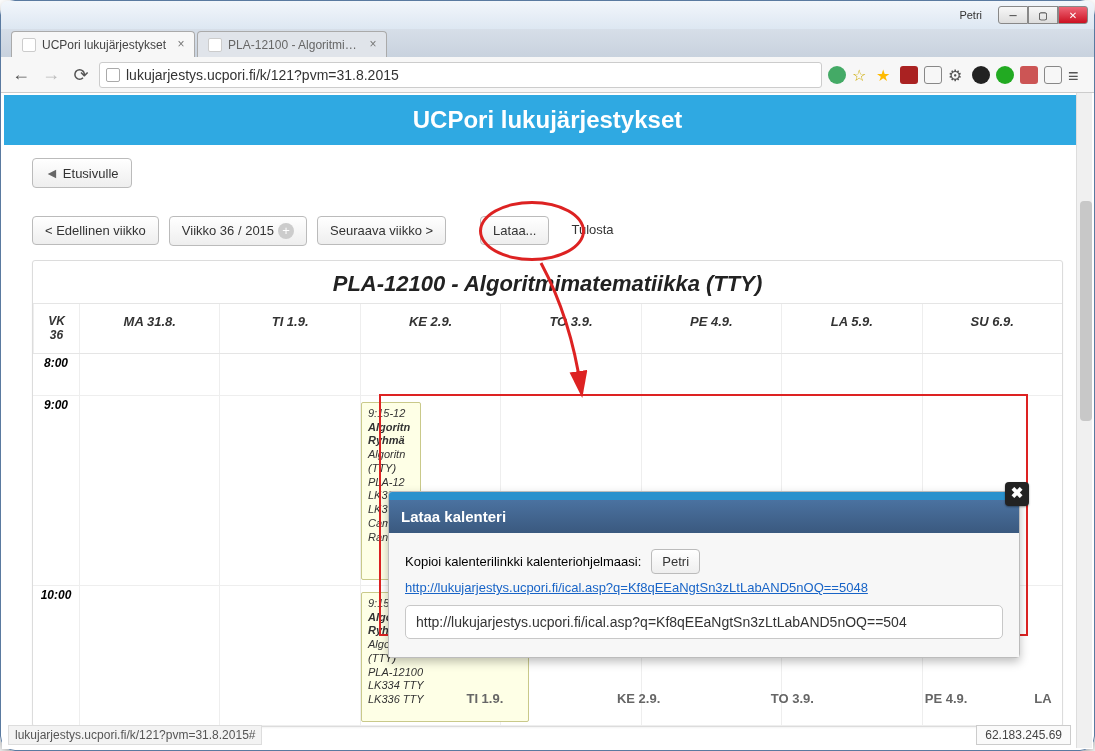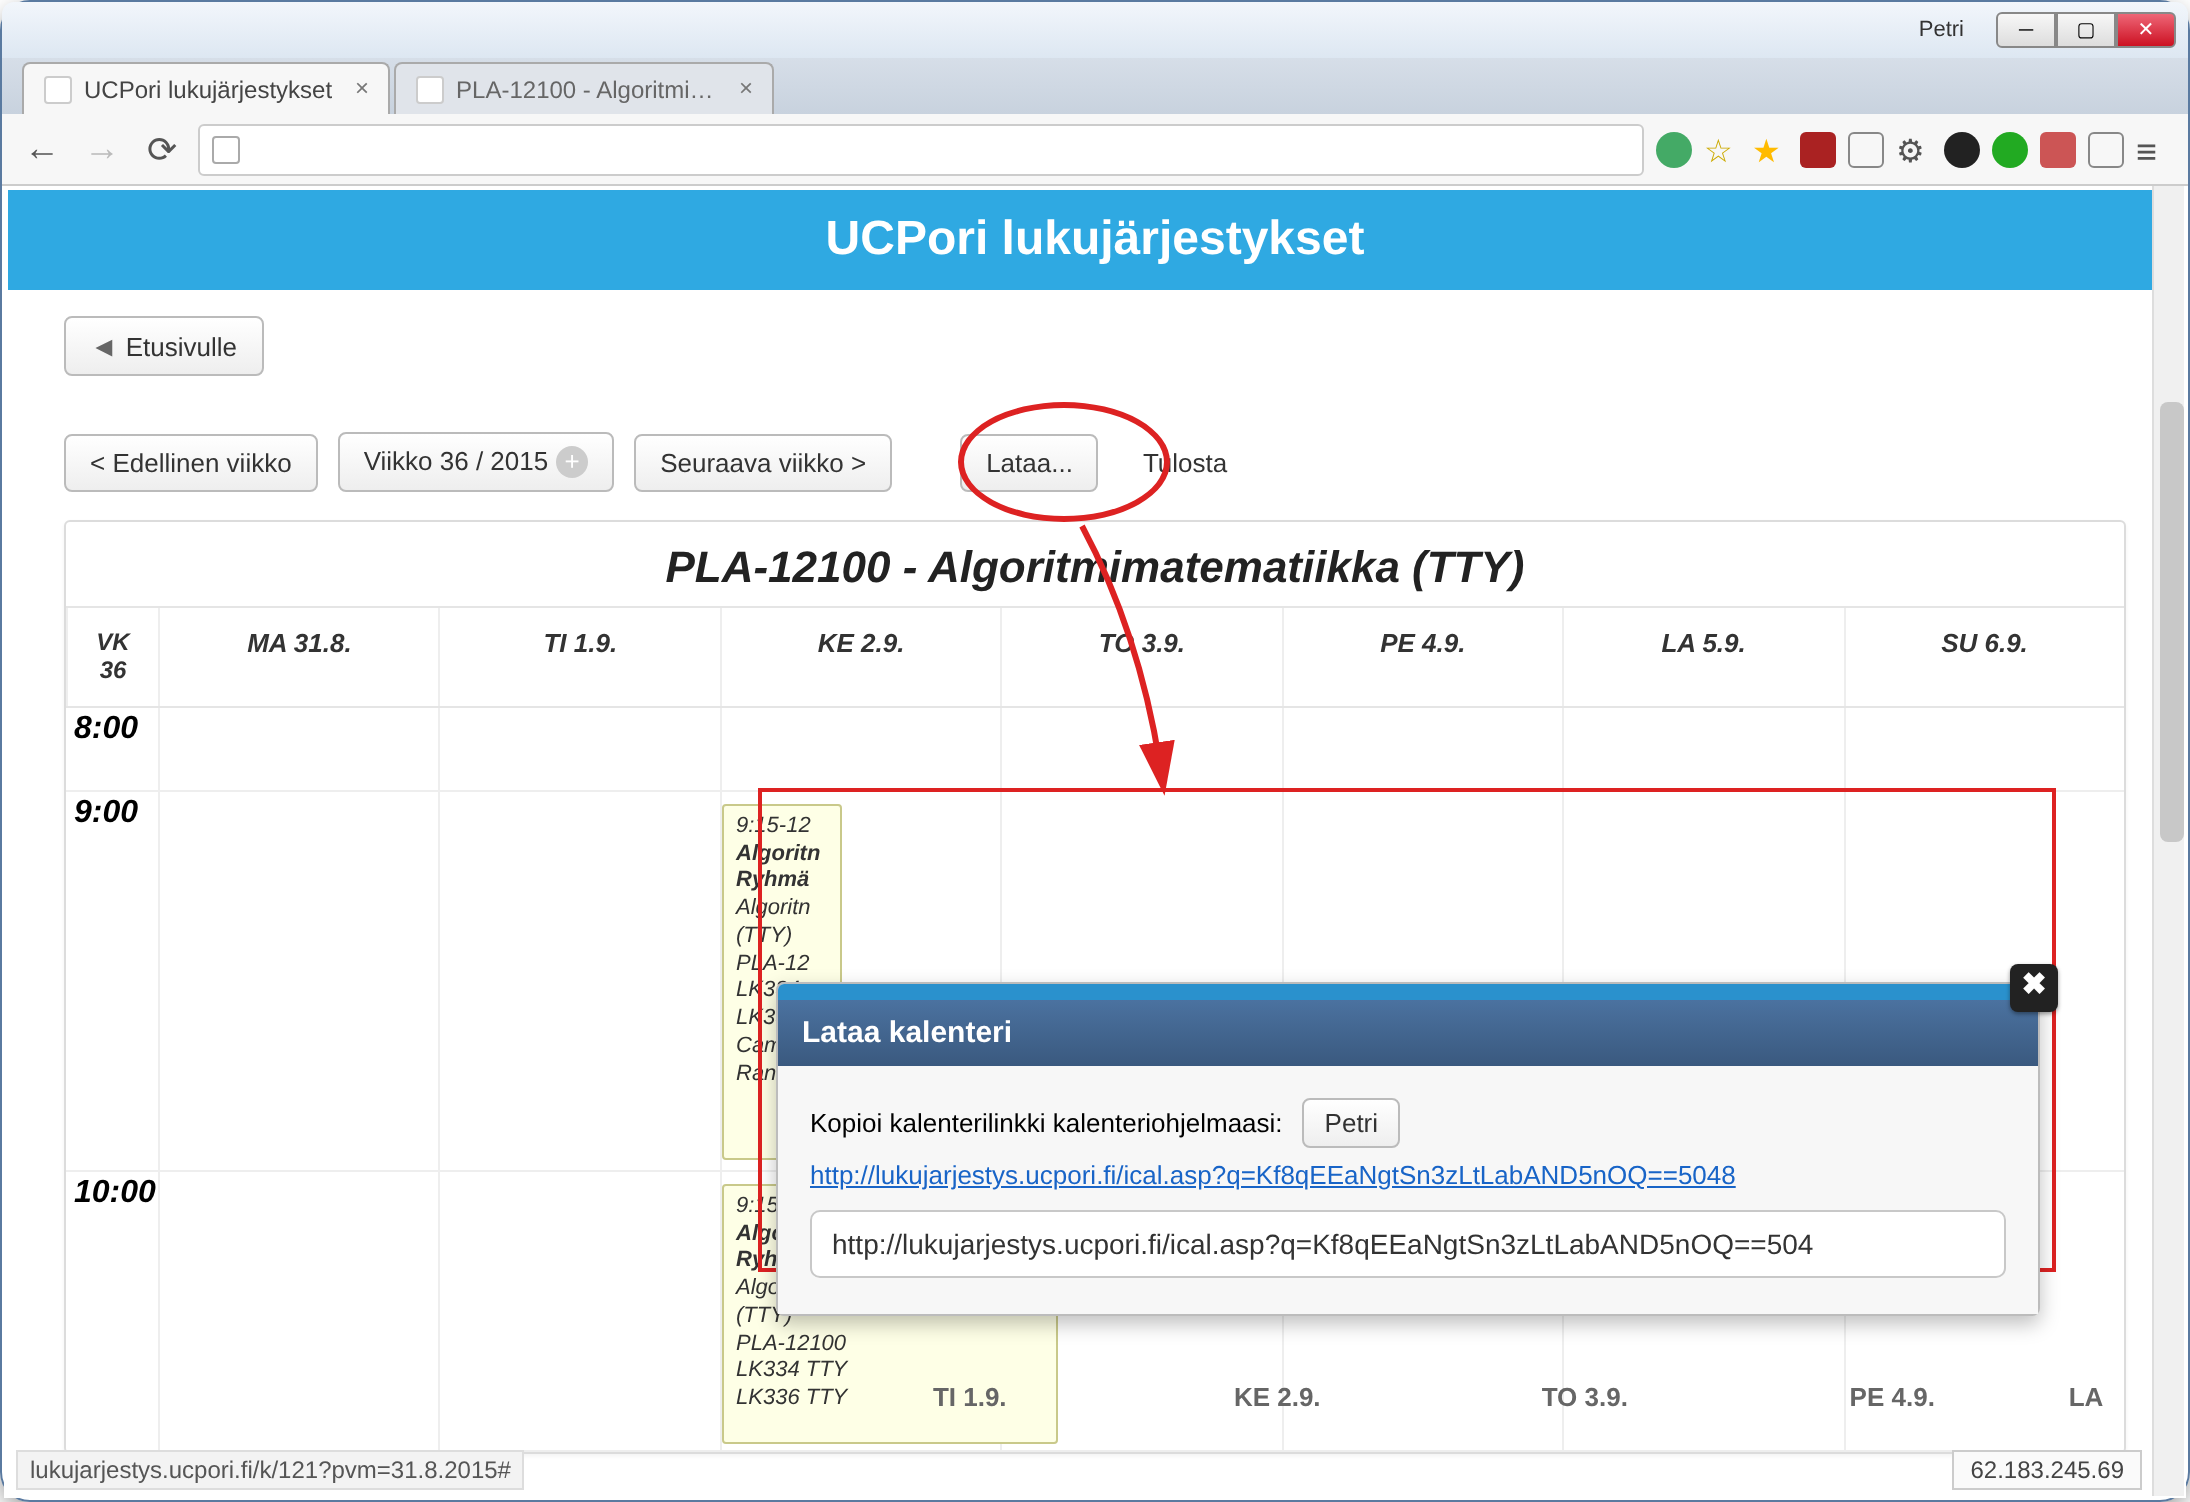--- a/index.html
+++ b/index.html
@@ -31,33 +31,33 @@
 .ext-icons { display: flex; gap: 6px; align-items: center; }
 .ext-ico { width: 18px; height: 18px; border-radius: 3px; }
 
 
 .viewport { position: absolute; top: 92px; left: 1px; right: 1px; bottom: 1px; overflow: hidden; background: #fff; }
 
 .banner { background: #2fa9e2; color: #fff; height: 50px; display: flex; align-items: center; justify-content: center; font-size: 24px; font-weight: bold; margin: 2px 2px 0 2px; }
 
 .page-pad { padding: 2px 30px 0 30px; margin-top: 11px; }
 .btn { display: inline-block; border: 1px solid #bbb; border-radius: 4px; background: linear-gradient(to bottom,#fff,#eee); padding: 6px 12px; font-size: 13px; color: #333; cursor: pointer; }
-.btn-row { display: flex; gap: 10px; align-items: center; }
+.btn-row { display: flex; gap: 10px; align-items: flex-start; }
 .btn-arrow { font-size: 14px; margin-right: 4px; color: #666; }
 .week-plus { display: inline-block; width: 16px; height: 16px; border-radius: 50%; background: #ccc; color: #fff; text-align: center; line-height: 16px; font-size: 13px; margin-left: 4px; }
 
 .cal-panel { margin: 14px 30px 0 30px; border: 1px solid #dcdcdc; border-radius: 3px; background: #fff; box-shadow: 0 1px 2px rgba(0,0,0,0.05); font-style: italic; }
 .cal-title { text-align: center; font-size: 22px; font-weight: bold; padding: 10px 0 6px 0; color: #222; border-bottom: 1px solid #e5e5e5; }
 .cal-header-row { display: flex; border-bottom: 1px solid #e5e5e5; }
 .cal-header-cell { padding: 10px 4px; text-align: center; font-weight: bold; color: #333; border-left: 1px solid #eee; }
 .wkcol { width: 46px; font-size: 12px; line-height: 1.2; }
 .daycol { flex: 1; }
 .cal-body { display: flex; }
 .timecol { width: 46px; }
-.timecell { height: 42px; border-bottom: 1px solid #eee; font-weight: bold; padding: 2px 4px; text-align: left; font-size: 16px; }
+.timecell { height: 42px; border-bottom: 1px solid #eee; font-weight: bold; padding: 2px 4px; text-align: center; font-size: 12px; }
 .daycols { flex: 1; display: flex; position: relative; }
 .dc { flex: 1; border-left: 1px solid #eee; }
 .dc .slot { height: 42px; border-bottom: 1px solid #eee; }
 
 .event { position: absolute; border: 1px solid #c9c98a; background: #feffe6; padding: 4px 6px; font-size: 11px; line-height: 1.25; color: #333; border-radius: 2px; overflow: hidden; }
 .event b { font-weight: bold; }
 
 
 .red-circle { position: absolute; border: 3px solid #d22; border-radius: 50%; width: 106px; height: 60px; left: 478px; top: 200px; pointer-events: none; }
 .red-box { position: absolute; border: 2px solid #d22; left: 378px; top: 393px; width: 649px; height: 242px; pointer-events: none; }
@@ -110,20 +110,21 @@
       <span class="tab-close">×</span>
     </div>
   </div>
 
   <div class="navbar">
     <div class="nav-arrow">←</div>
     <div class="nav-arrow disabled">→</div>
     <div class="nav-arrow">⟳</div>
     <div class="addrbox">
       <span class="addr-globe"></span>
+      <span>lukujarjestys.ucpori.fi/k/121?pvm=31.8.2015</span>
     </div>
     <div class="ext-icons">
       <span class="ext-ico" style="background:#4a6;border-radius:50%;"></span>
       <span class="ext-ico" style="color:#ca0;font-size:16px;">☆</span>
       <span class="ext-ico" style="color:#fb0;font-size:16px;">★</span>
       <span class="ext-ico" style="background:#a22;"></span>
       <span class="ext-ico" style="border:1px solid #888;"></span>
       <span class="ext-ico" style="color:#555;font-size:16px;">⚙</span>
       <span class="ext-ico" style="background:#222;border-radius:50%;"></span>
       <span class="ext-ico" style="background:#2a2;border-radius:50%;"></span>

